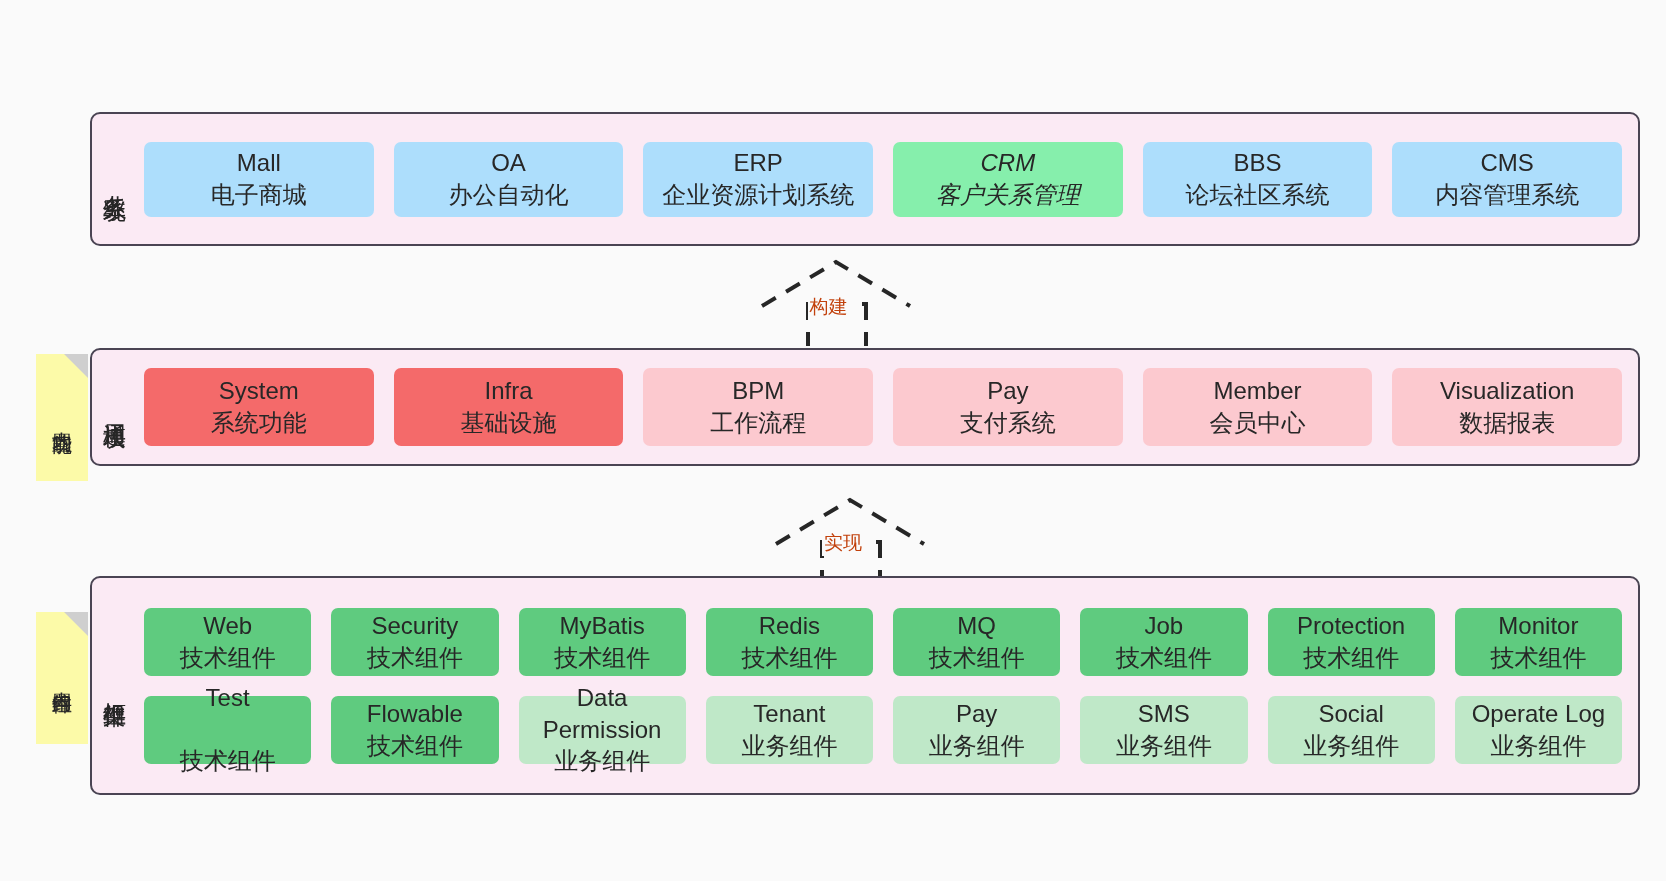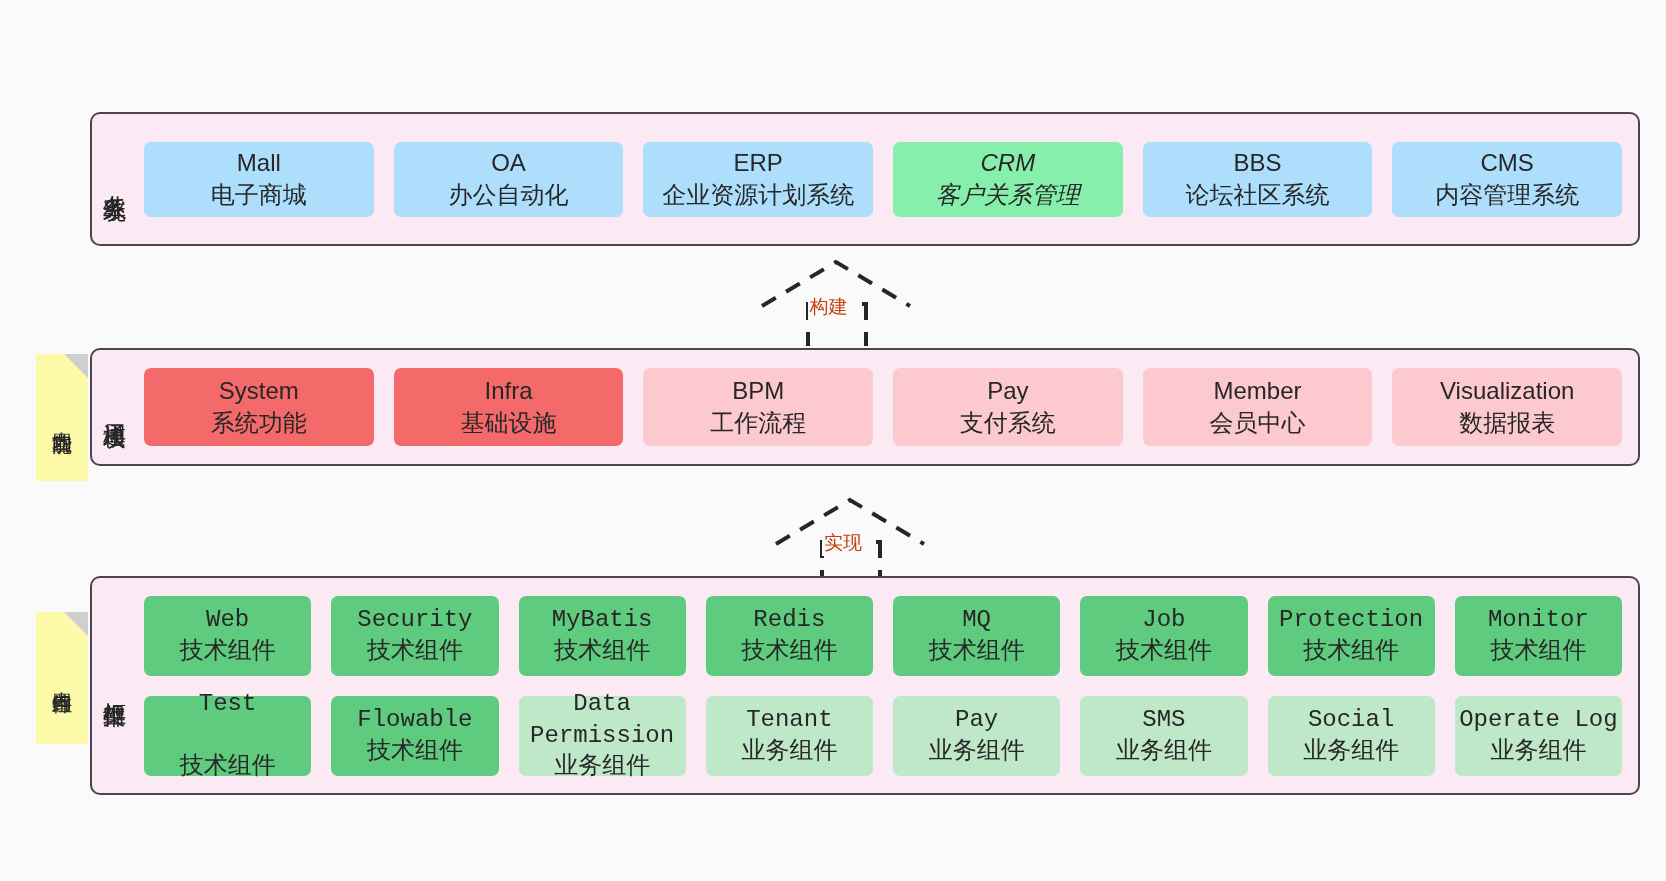--- a/index.html
+++ b/index.html
@@ -82,21 +82,21 @@
   .card.wrap .t1 { white-space: normal; text-align: center; }
 
   
   #layer-business { left: 90px; top: 112px; width: 1550px; height: 134px; }
   #layer-business .card { height: 75px; }
 
   #layer-modules { left: 90px; top: 348px; width: 1550px; height: 118px; }
   #layer-modules .card { height: 78px; }
 
   #layer-framework { left: 90px; top: 576px; width: 1550px; height: 219px; }
-  #layer-framework .card { height: 80px; font-family: Liberation Mono, monospace; }
+  #layer-framework .card { height: 68px; }
 
   
   .note {
     position: absolute;
     background: #fcfaa8;
     width: 52px;
     box-sizing: border-box;
     display: flex;
     align-items: center;
     justify-content: center;

